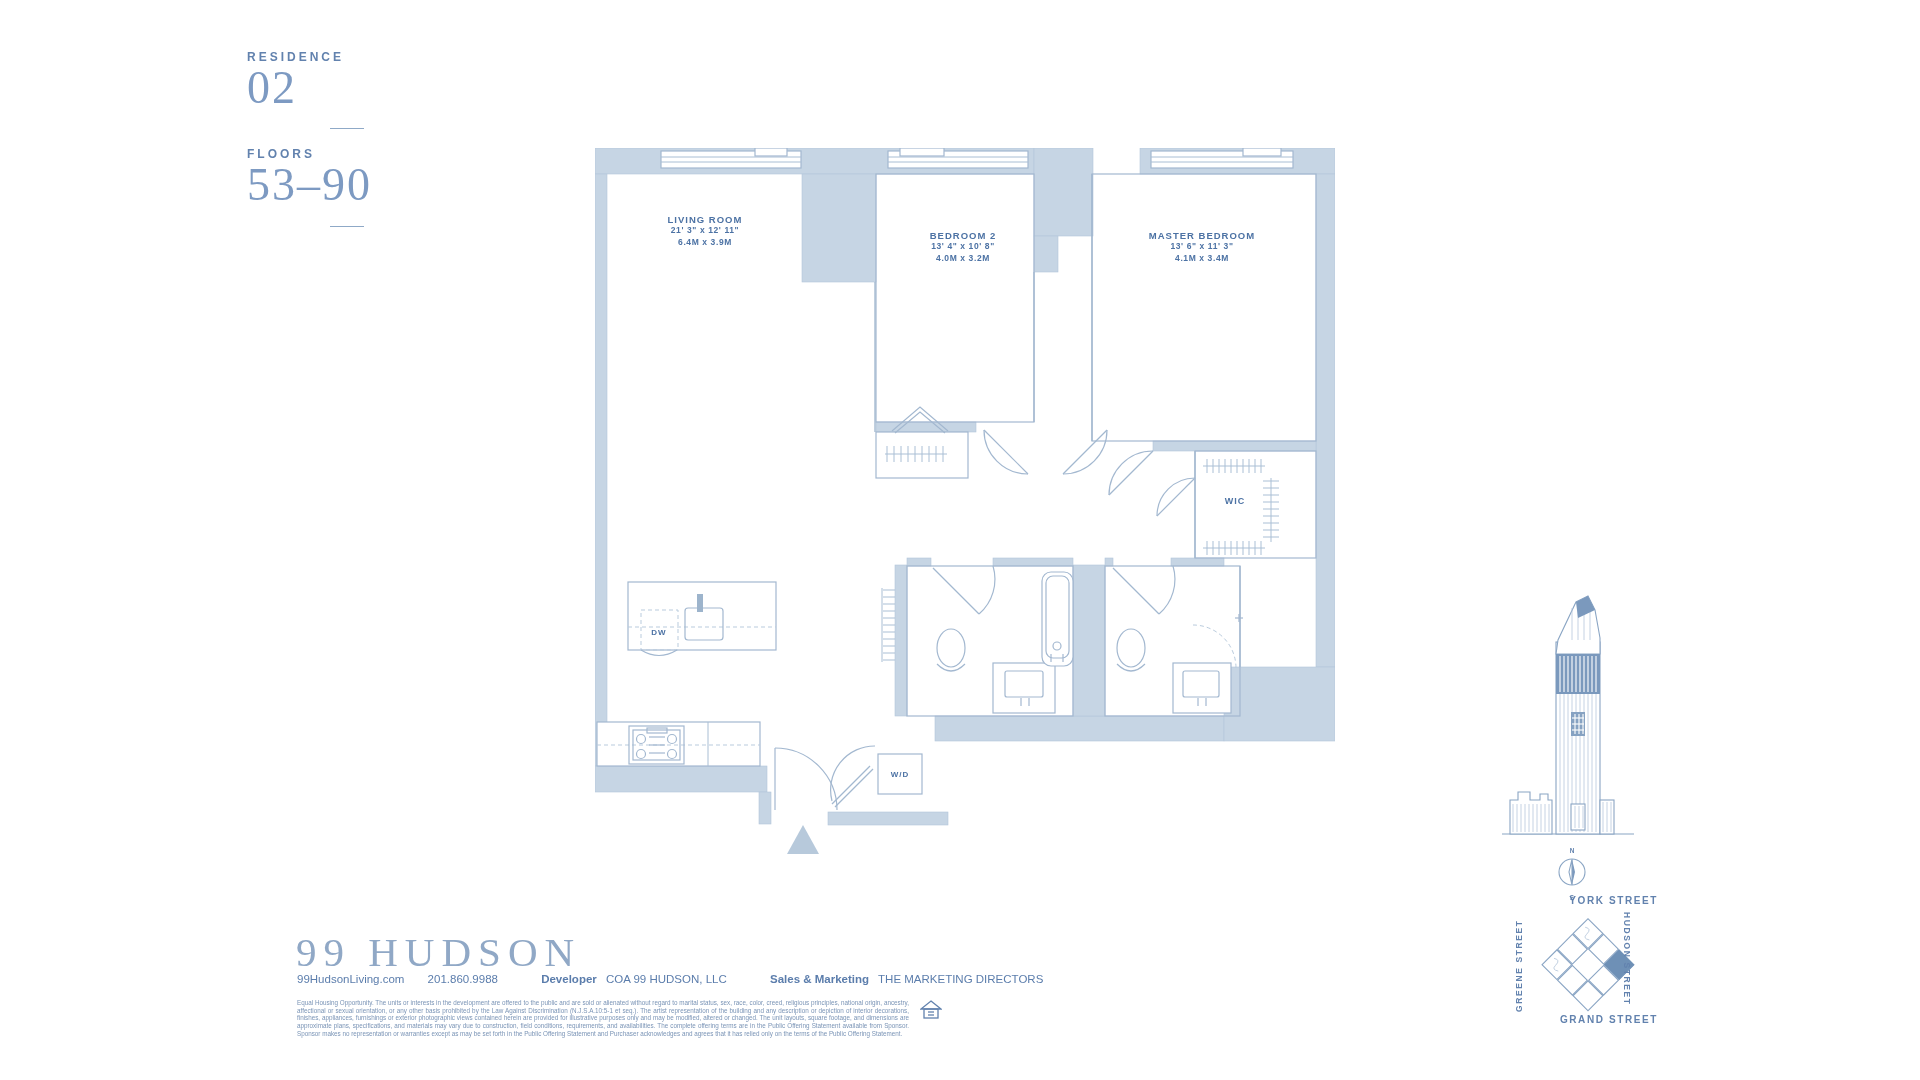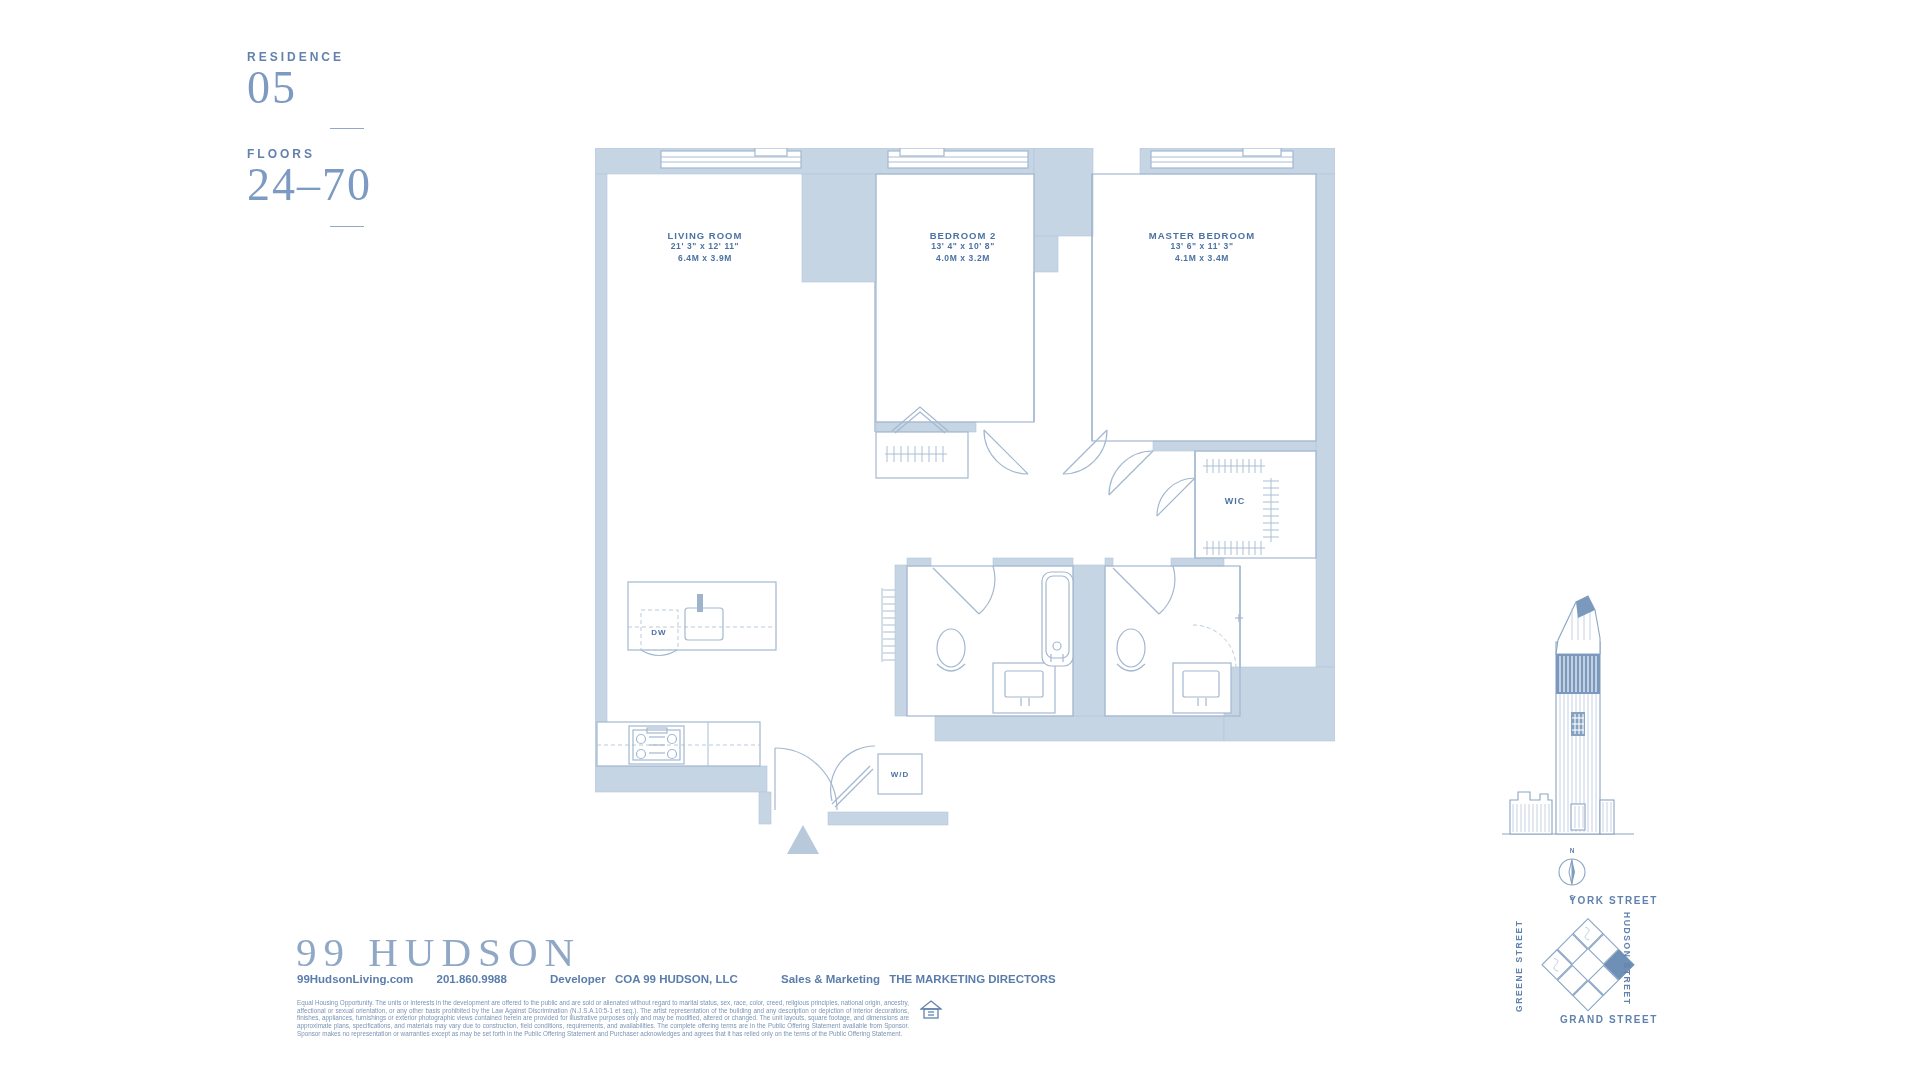--- a/index.html
+++ b/index.html
@@ -40,35 +40,35 @@
   .street-v{font-size:8.5px;font-weight:700;letter-spacing:1.6px;color:#6282ae;}
   .vert-up{writing-mode:vertical-rl;transform:rotate(180deg);}
   .vert-dn{writing-mode:vertical-rl;}
   svg .cmp-t{font-family:"Liberation Sans",sans-serif;font-size:6.5px;font-weight:700;
              fill:#6282ae;text-anchor:middle;}
 
   
   .logo{left:296px;top:928px;font-family:"Liberation Serif",serif;font-weight:400;
         font-size:41px;letter-spacing:7px;color:#90a8c6;}
   .contact{left:297px;top:973px;font-size:11.5px;color:#5b7dac;white-space:nowrap;}
-  .contact b{font-weight:700;}
+  .contact b{font-weight:400;}
   .contact .gap{display:inline-block;width:20px;}
   .contact .lab{font-weight:700;margin-right:6px;margin-left:20px;}
   .disclaimer{left:297px;top:999px;width:612px;font-size:6.3px;line-height:7.7px;
               color:#7a94b6;text-align:justify;}
 </style>
 </head>
 <body>
 
 <div class="abs sidebar">
   <div class="kicker">RESIDENCE</div>
-  <div class="bignum">05</div>
+  <div class="bignum">02</div>
   <div class="rule"></div>
   <div class="kicker">FLOORS</div>
-  <div class="bignum">24–70</div>
+  <div class="bignum">53–90</div>
   <div class="rule"></div>
 </div>
 
 <div class="abs plan">
   <svg viewBox="0 0 740 712" width="740" height="712">
 
     <g>
       <rect class="w" x="0" y="0" width="439" height="26"></rect>
       <rect class="w" x="439" y="0" width="59" height="88"></rect>
       <rect class="w" x="439" y="88" width="24" height="36"></rect>
@@ -256,21 +256,21 @@
     </g>
 
     <polygon points="192,706 224,706 208,677" fill="#b7c9db"></polygon>
 
     <text class="lbl" x="640" y="356">WIC</text>
     <text class="lbl" x="64" y="487" style="font-size:8px">DW</text>
     <text class="lbl" x="305" y="629" style="font-size:8px">W/D</text>
   </svg>
 
   
-  <div class="room-label" style="left:110px;top:82px">
+  <div class="room-label" style="left:110px;top:66px">
     <div class="nm">LIVING ROOM</div>
     <div class="dim">21' 3" x 12' 11"</div>
     <div class="dim">6.4M x 3.9M</div>
   </div>
   <div class="room-label" style="left:368px;top:82px">
     <div class="nm">BEDROOM 2</div>
     <div class="dim">13' 4" x 10' 8"</div>
     <div class="dim">4.0M x 3.2M</div>
   </div>
   <div class="room-label" style="left:607px;top:82px">

